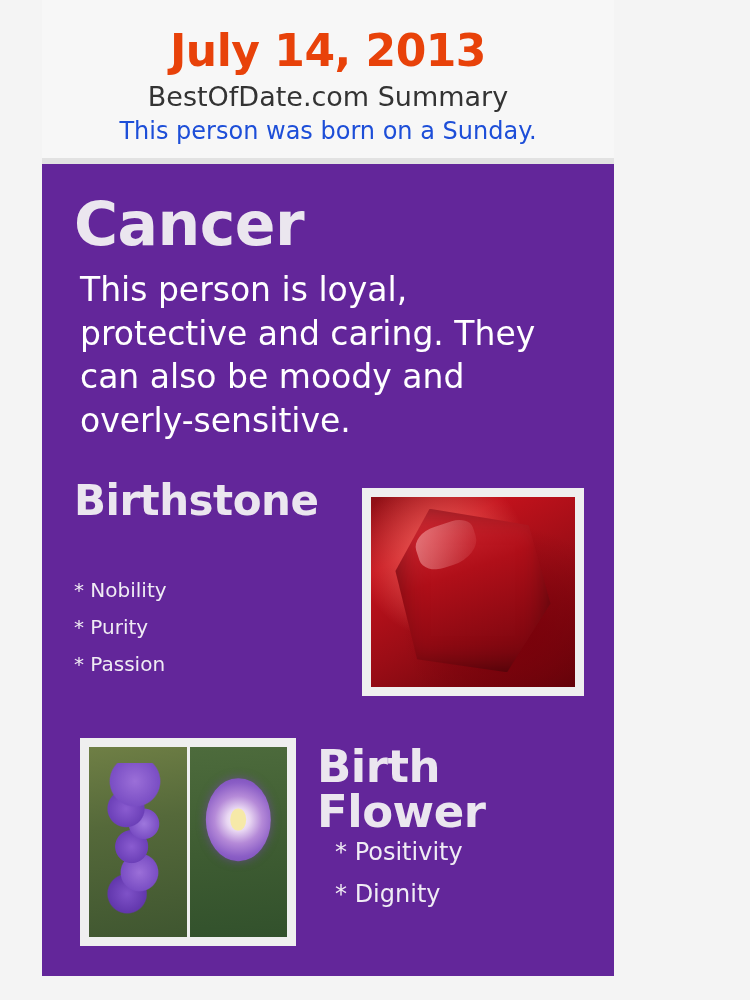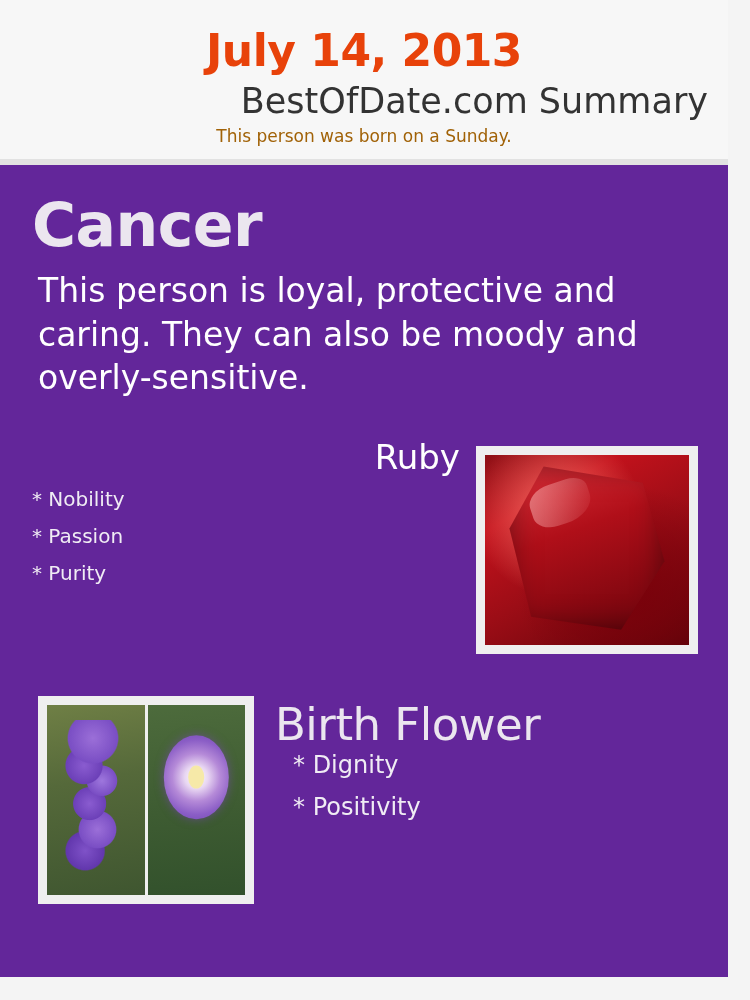--- a/index.html
+++ b/index.html
@@ -8,51 +8,51 @@
   }
   body {
     width: 750px;
     height: 1000px;
     background: #f4f4f4;
     font-family: "DejaVu Sans", sans-serif;
     overflow: hidden;
   }
   .page {
     position: relative;
-    width: 728px;
+    width: 614px;
     height: 1000px;
     background: #f4f4f4;
     box-sizing: border-box;
+    padding-left: 42px;
   }
 
   
   .header {
     background: #f7f7f7;
     padding: 28px 20px 14px 20px;
     text-align: center;
     box-sizing: border-box;
   }
   .header-date {
     color: #e8420a;
     font-size: 44px;
     font-weight: bold;
     line-height: 1.05;
     letter-spacing: -0.5px;
     margin: 0 0 8px 0;
   }
   .header-subtitle {
     color: #333333;
-    font-size: 35px;
+    font-size: 27px;
     line-height: 1.1;
     margin: 8px 0 6px 0;
-    text-align: right;
   }
   .header-note {
-    color: #a16207;
-    font-size: 17px;
+    color: #1d4ed8;
+    font-size: 24px;
     line-height: 1.1;
     margin: 0;
   }
   .header-rule {
     height: 6px;
     background: #e2e2e2;
     width: 100%;
   }
 
   
@@ -223,21 +223,21 @@
     border-radius: 50%;
     background: #f6e9a8;
   }
   .flower-text {
     margin-left: 245px;
     padding-top: 6px;
   }
   .flower-title {
     color: #ebe6ef;
     font-size: 45px;
-    font-weight: normal;
+    font-weight: bold;
     line-height: 1.0;
     margin: 0 0 6px 0;
     letter-spacing: -0.5px;
   }
   .flower-value {
     color: #ffffff;
     font-size: 33px;
     line-height: 1.15;
     margin: 0 0 14px 0;
   }
@@ -260,36 +260,37 @@
   </div>
   <div class="header-rule"></div>
 
   <div class="body-panel">
 
     <div class="sign-name">Cancer</div>
     <div class="sign-desc">This person is loyal, protective and caring. They can also be moody and overly-sensitive.</div>
 
     <div class="stone-section">
       <div class="stone-text">
+        <div class="section-title">Birthstone</div>
         <div class="section-value">Ruby</div>
         <div class="trait">* Nobility</div>
+        <div class="trait">* Purity</div>
         <div class="trait">* Passion</div>
-        <div class="trait">* Purity</div>
       </div>
       <div class="stone-photo">
         <div class="stone-img"></div>
       </div>
     </div>
 
     <div class="flower-section">
       <div class="flower-photo">
         <div class="flower-left"></div>
         <div class="flower-right"></div>
       </div>
       <div class="flower-text">
         <div class="flower-title">Birth Flower</div>
+        <div class="flower-trait">* Positivity</div>
         <div class="flower-trait">* Dignity</div>
-        <div class="flower-trait">* Positivity</div>
       </div>
     </div>
 
   </div>
 </div>
 
 </body></html>

